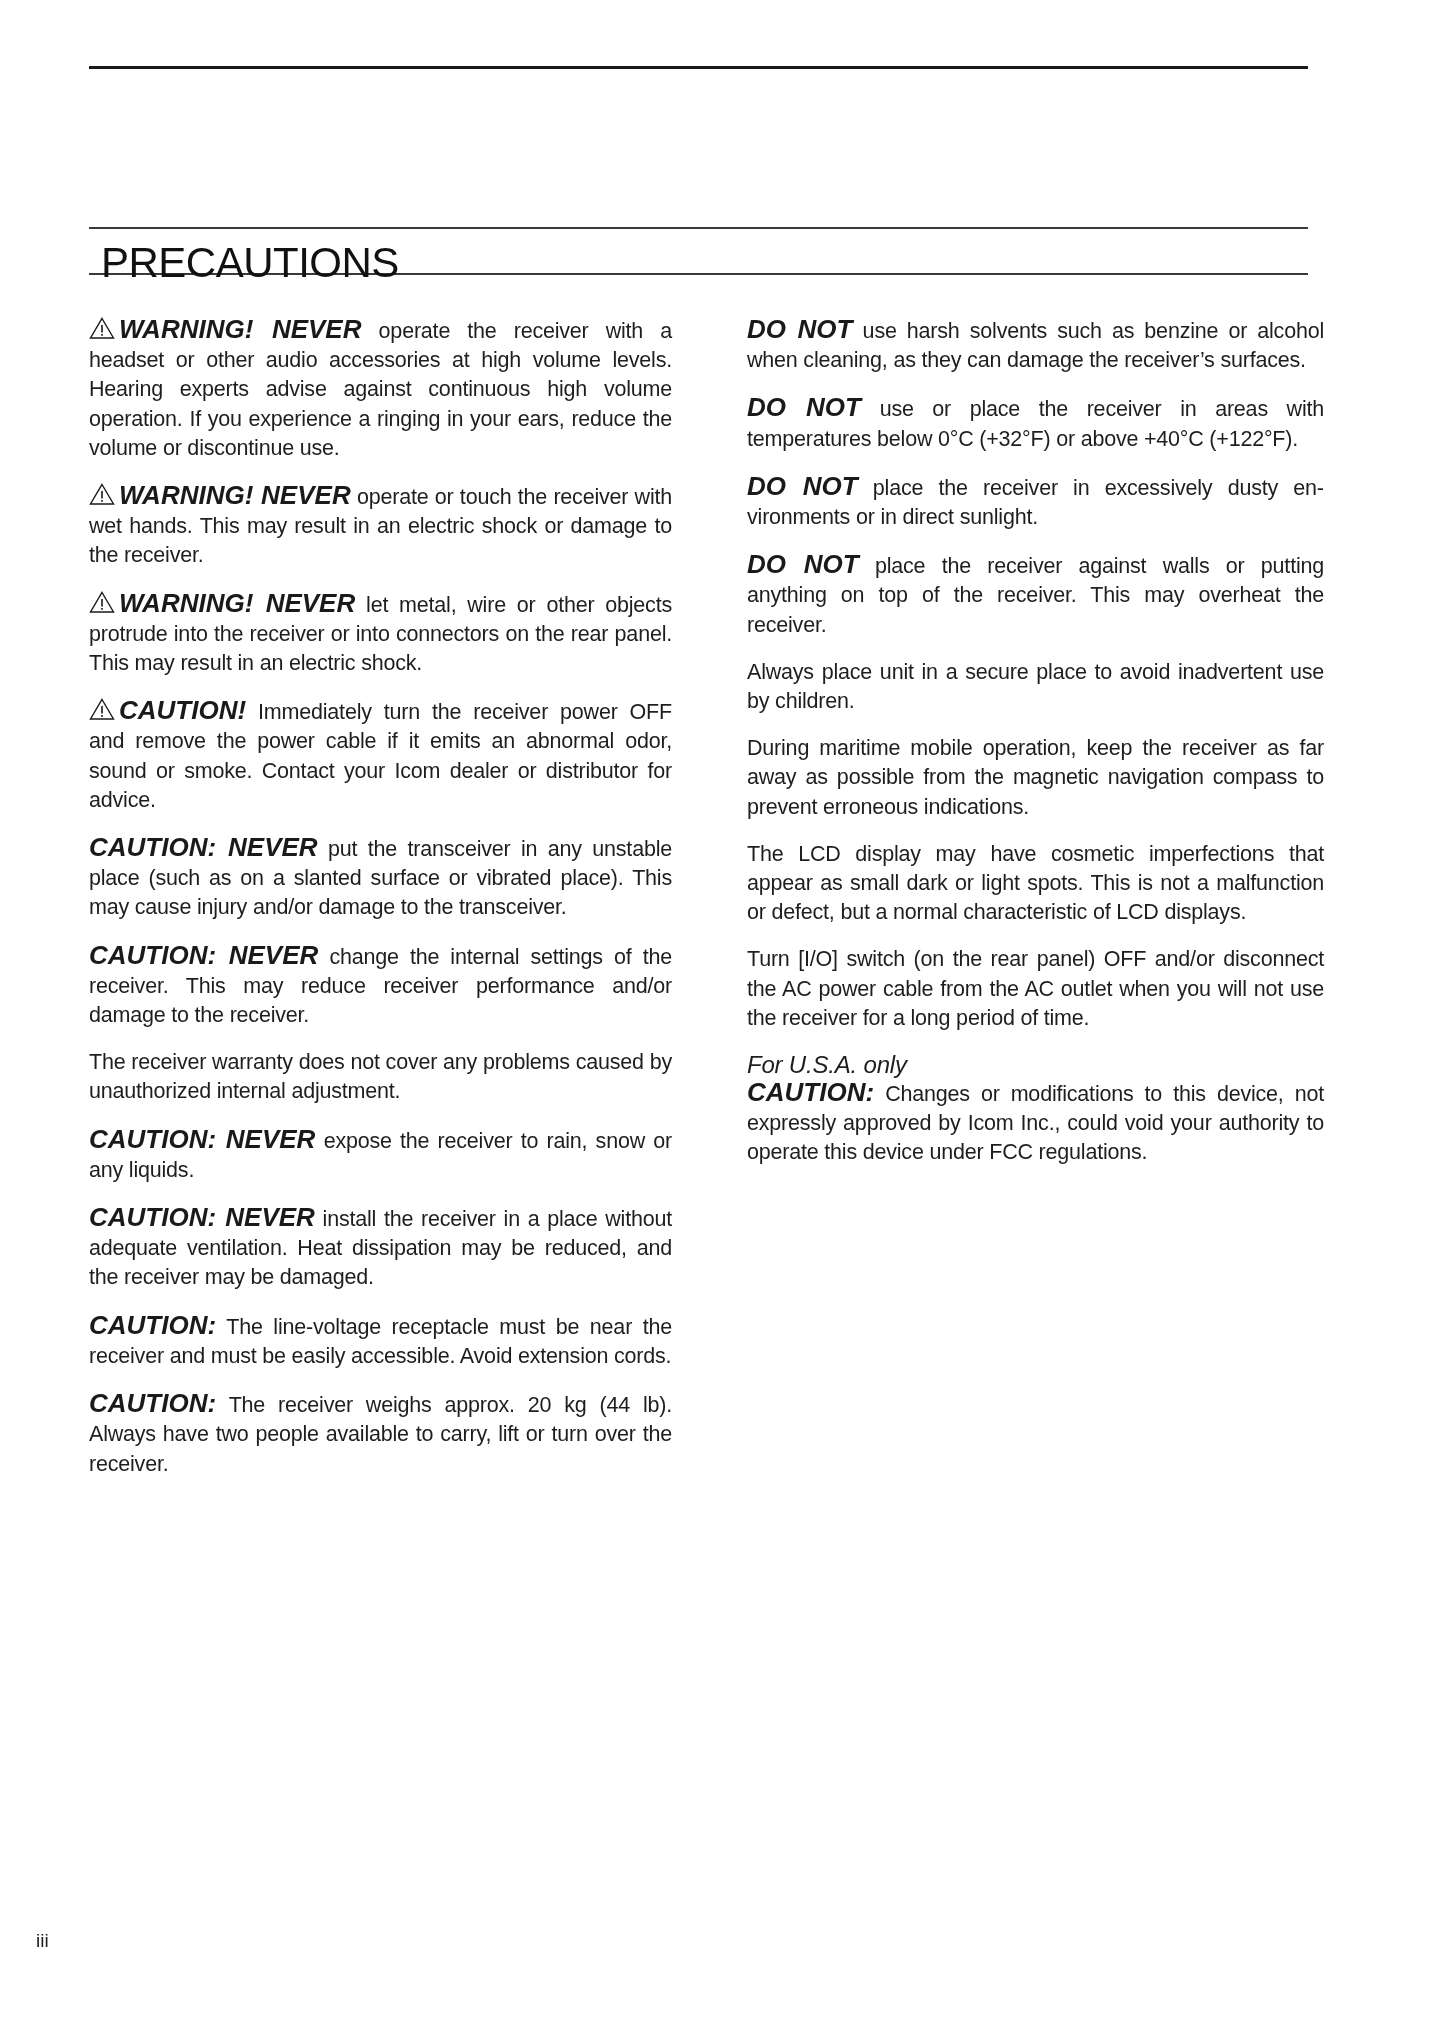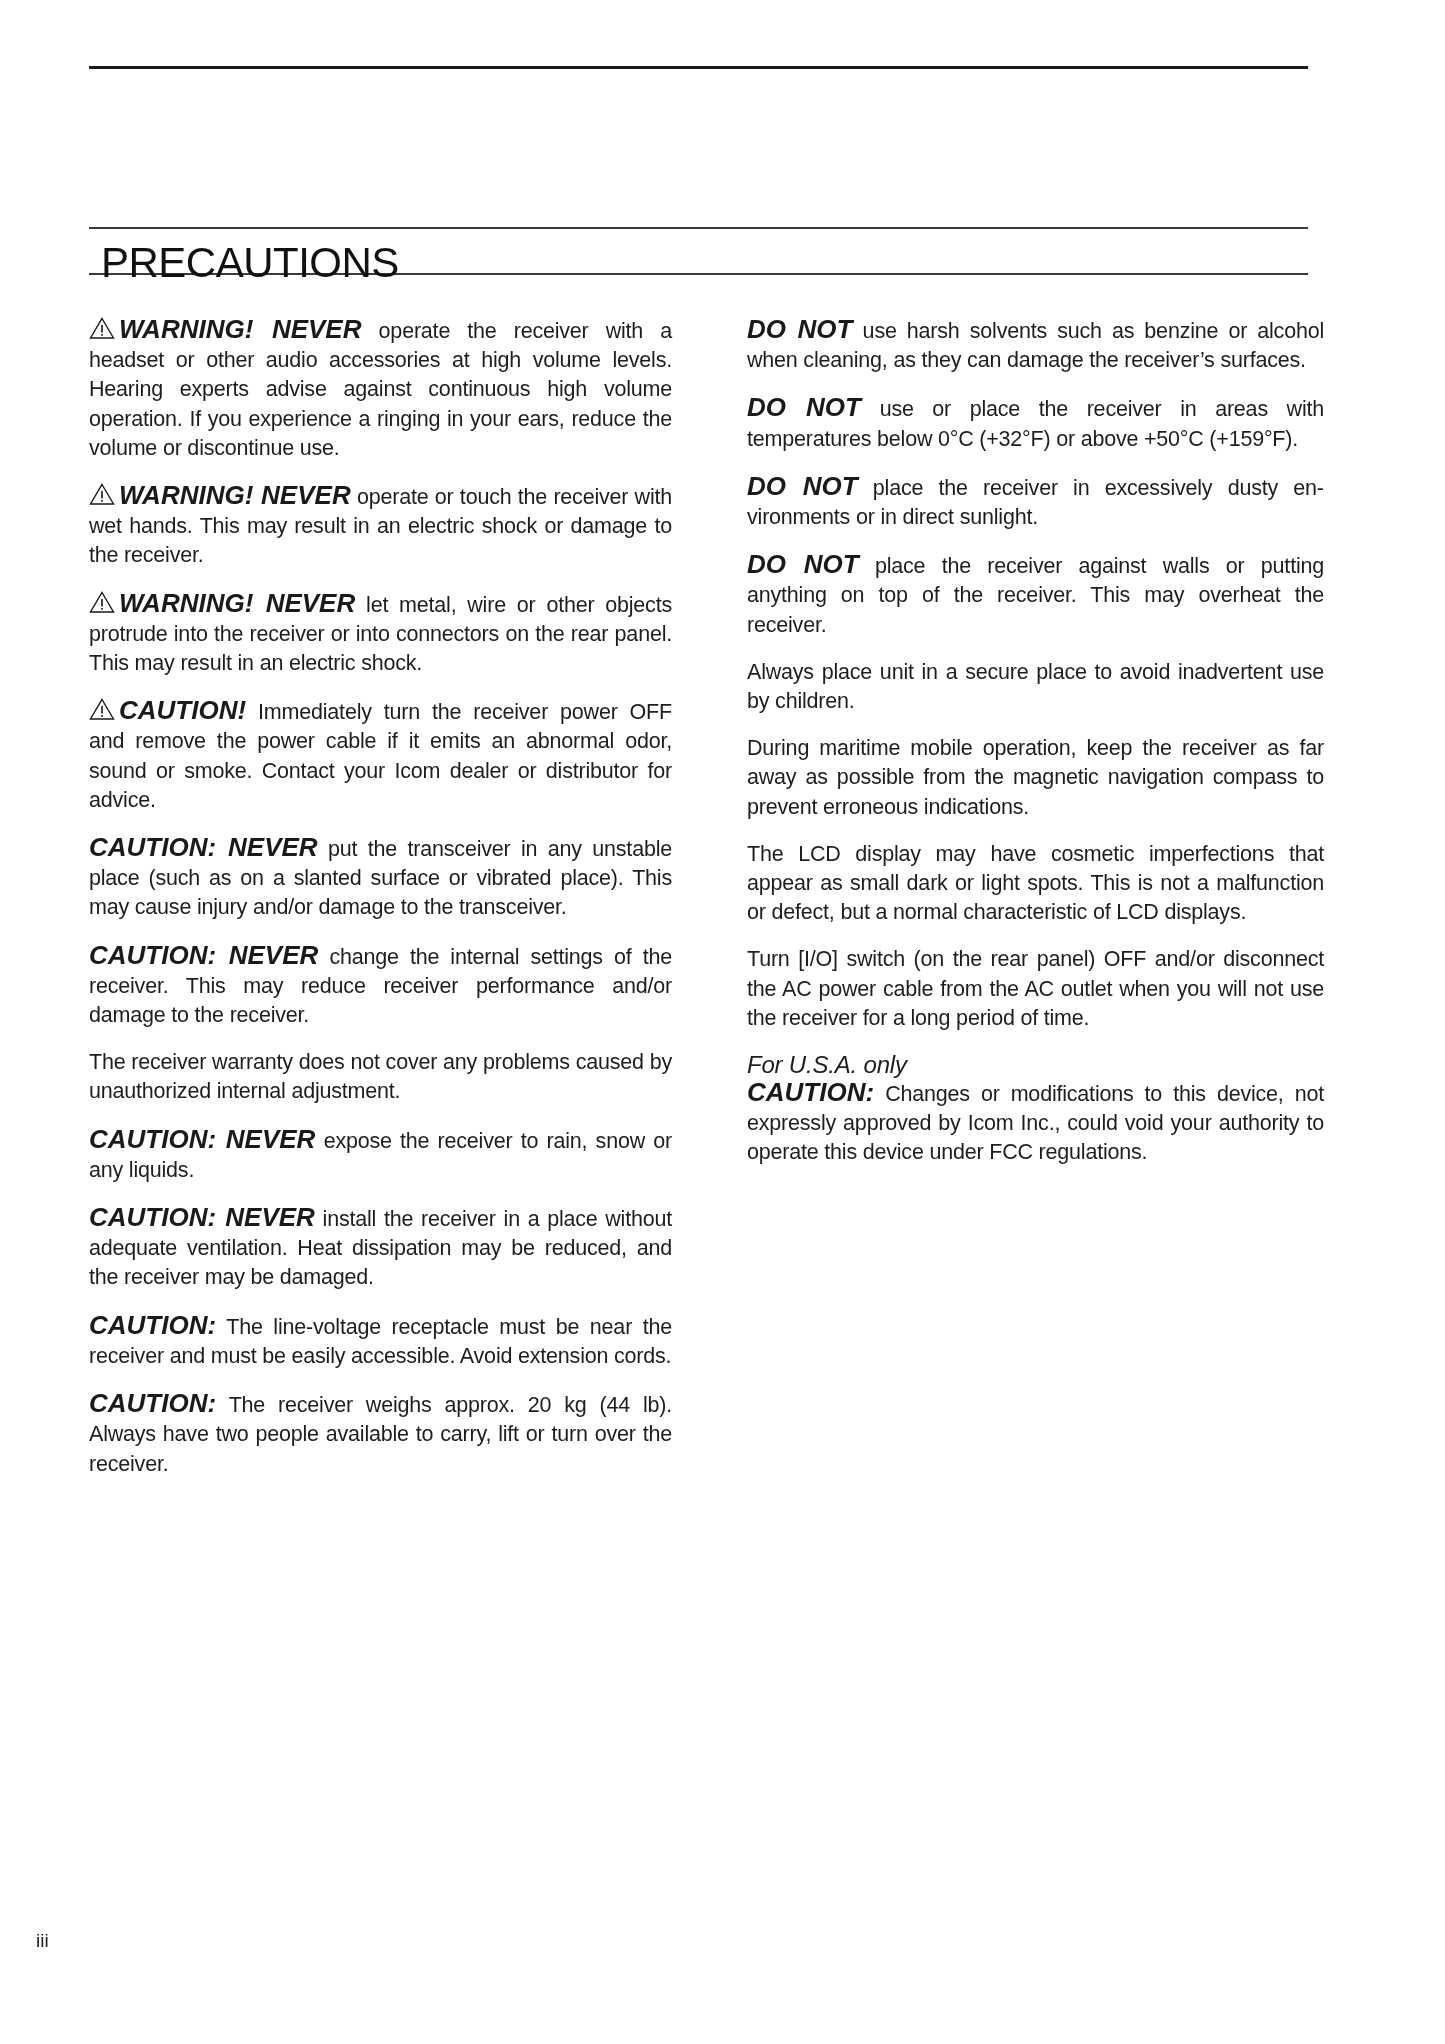--- a/index.html
+++ b/index.html
@@ -54,21 +54,21 @@
   <p class="para"><span class="lead">CAUTION: NEVER</span><span> change the internal settings of the receiver. This may reduce receiver performance and/or damage to the receiver.</span></p>
   <p class="para"><span>The receiver warranty does not cover any problems caused by unauthorized internal adjustment.</span></p>
   <p class="para"><span class="lead">CAUTION: NEVER</span><span> expose the receiver to rain, snow or any liquids.</span></p>
   <p class="para"><span class="lead">CAUTION: NEVER</span><span> install the receiver in a place without adequate ventilation. Heat dissipation may be reduced, and the receiver may be damaged.</span></p>
   <p class="para"><span class="lead">CAUTION:</span><span> The line-voltage receptacle must be near the receiver and must be easily accessible. Avoid ex­tension cords.</span></p>
   <p class="para"><span class="lead">CAUTION:</span><span> The receiver weighs approx. 20&nbsp;kg (44 lb). Always have two people available to carry, lift or turn over the receiver.</span></p>
 </div>
 
 <div class="col col-right">
   <p class="para"><span class="lead">DO NOT</span><span> use harsh solvents such as benzine or alco­hol when cleaning, as they can damage the receiver’s surfaces.</span></p>
-  <p class="para"><span class="lead">DO NOT</span><span> use or place the receiver in areas with temperatures below 0°C (+32°F) or above +50°C (+159°F).</span></p>
+  <p class="para"><span class="lead">DO NOT</span><span> use or place the receiver in areas with temperatures below 0°C (+32°F) or above +40°C (+122°F).</span></p>
   <p class="para"><span class="lead">DO NOT</span><span> place the receiver in excessively dusty en­vironments or in direct sunlight.</span></p>
   <p class="para"><span class="lead">DO NOT</span><span> place the receiver against walls or putting anything on top of the receiver. This may overheat the receiver.</span></p>
   <p class="para"><span>Always place unit in a secure place to avoid inadvert­ent use by children.</span></p>
   <p class="para"><span>During maritime mobile operation, keep the receiver as far away as possible from the magnetic navigation compass to prevent erroneous indications.</span></p>
   <p class="para"><span>The LCD display may have cosmetic imperfections that appear as small dark or light spots. This is not a malfunction or defect, but a normal characteristic of LCD displays.</span></p>
   <p class="para"><span>Turn [I/O] switch (on the rear panel) OFF and/or dis­connect the AC power cable from the AC outlet when you will not use the receiver for a long period of time.</span></p>
   <p class="para"><span class="note-label">For U.S.A. only</span><span class="lead">CAUTION:</span><span> Changes or modifications to this device, not expressly approved by Icom Inc., could void your authority to operate this device under FCC regula­tions.</span></p>
 </div>
 
 <div class="page-number">iii</div>

